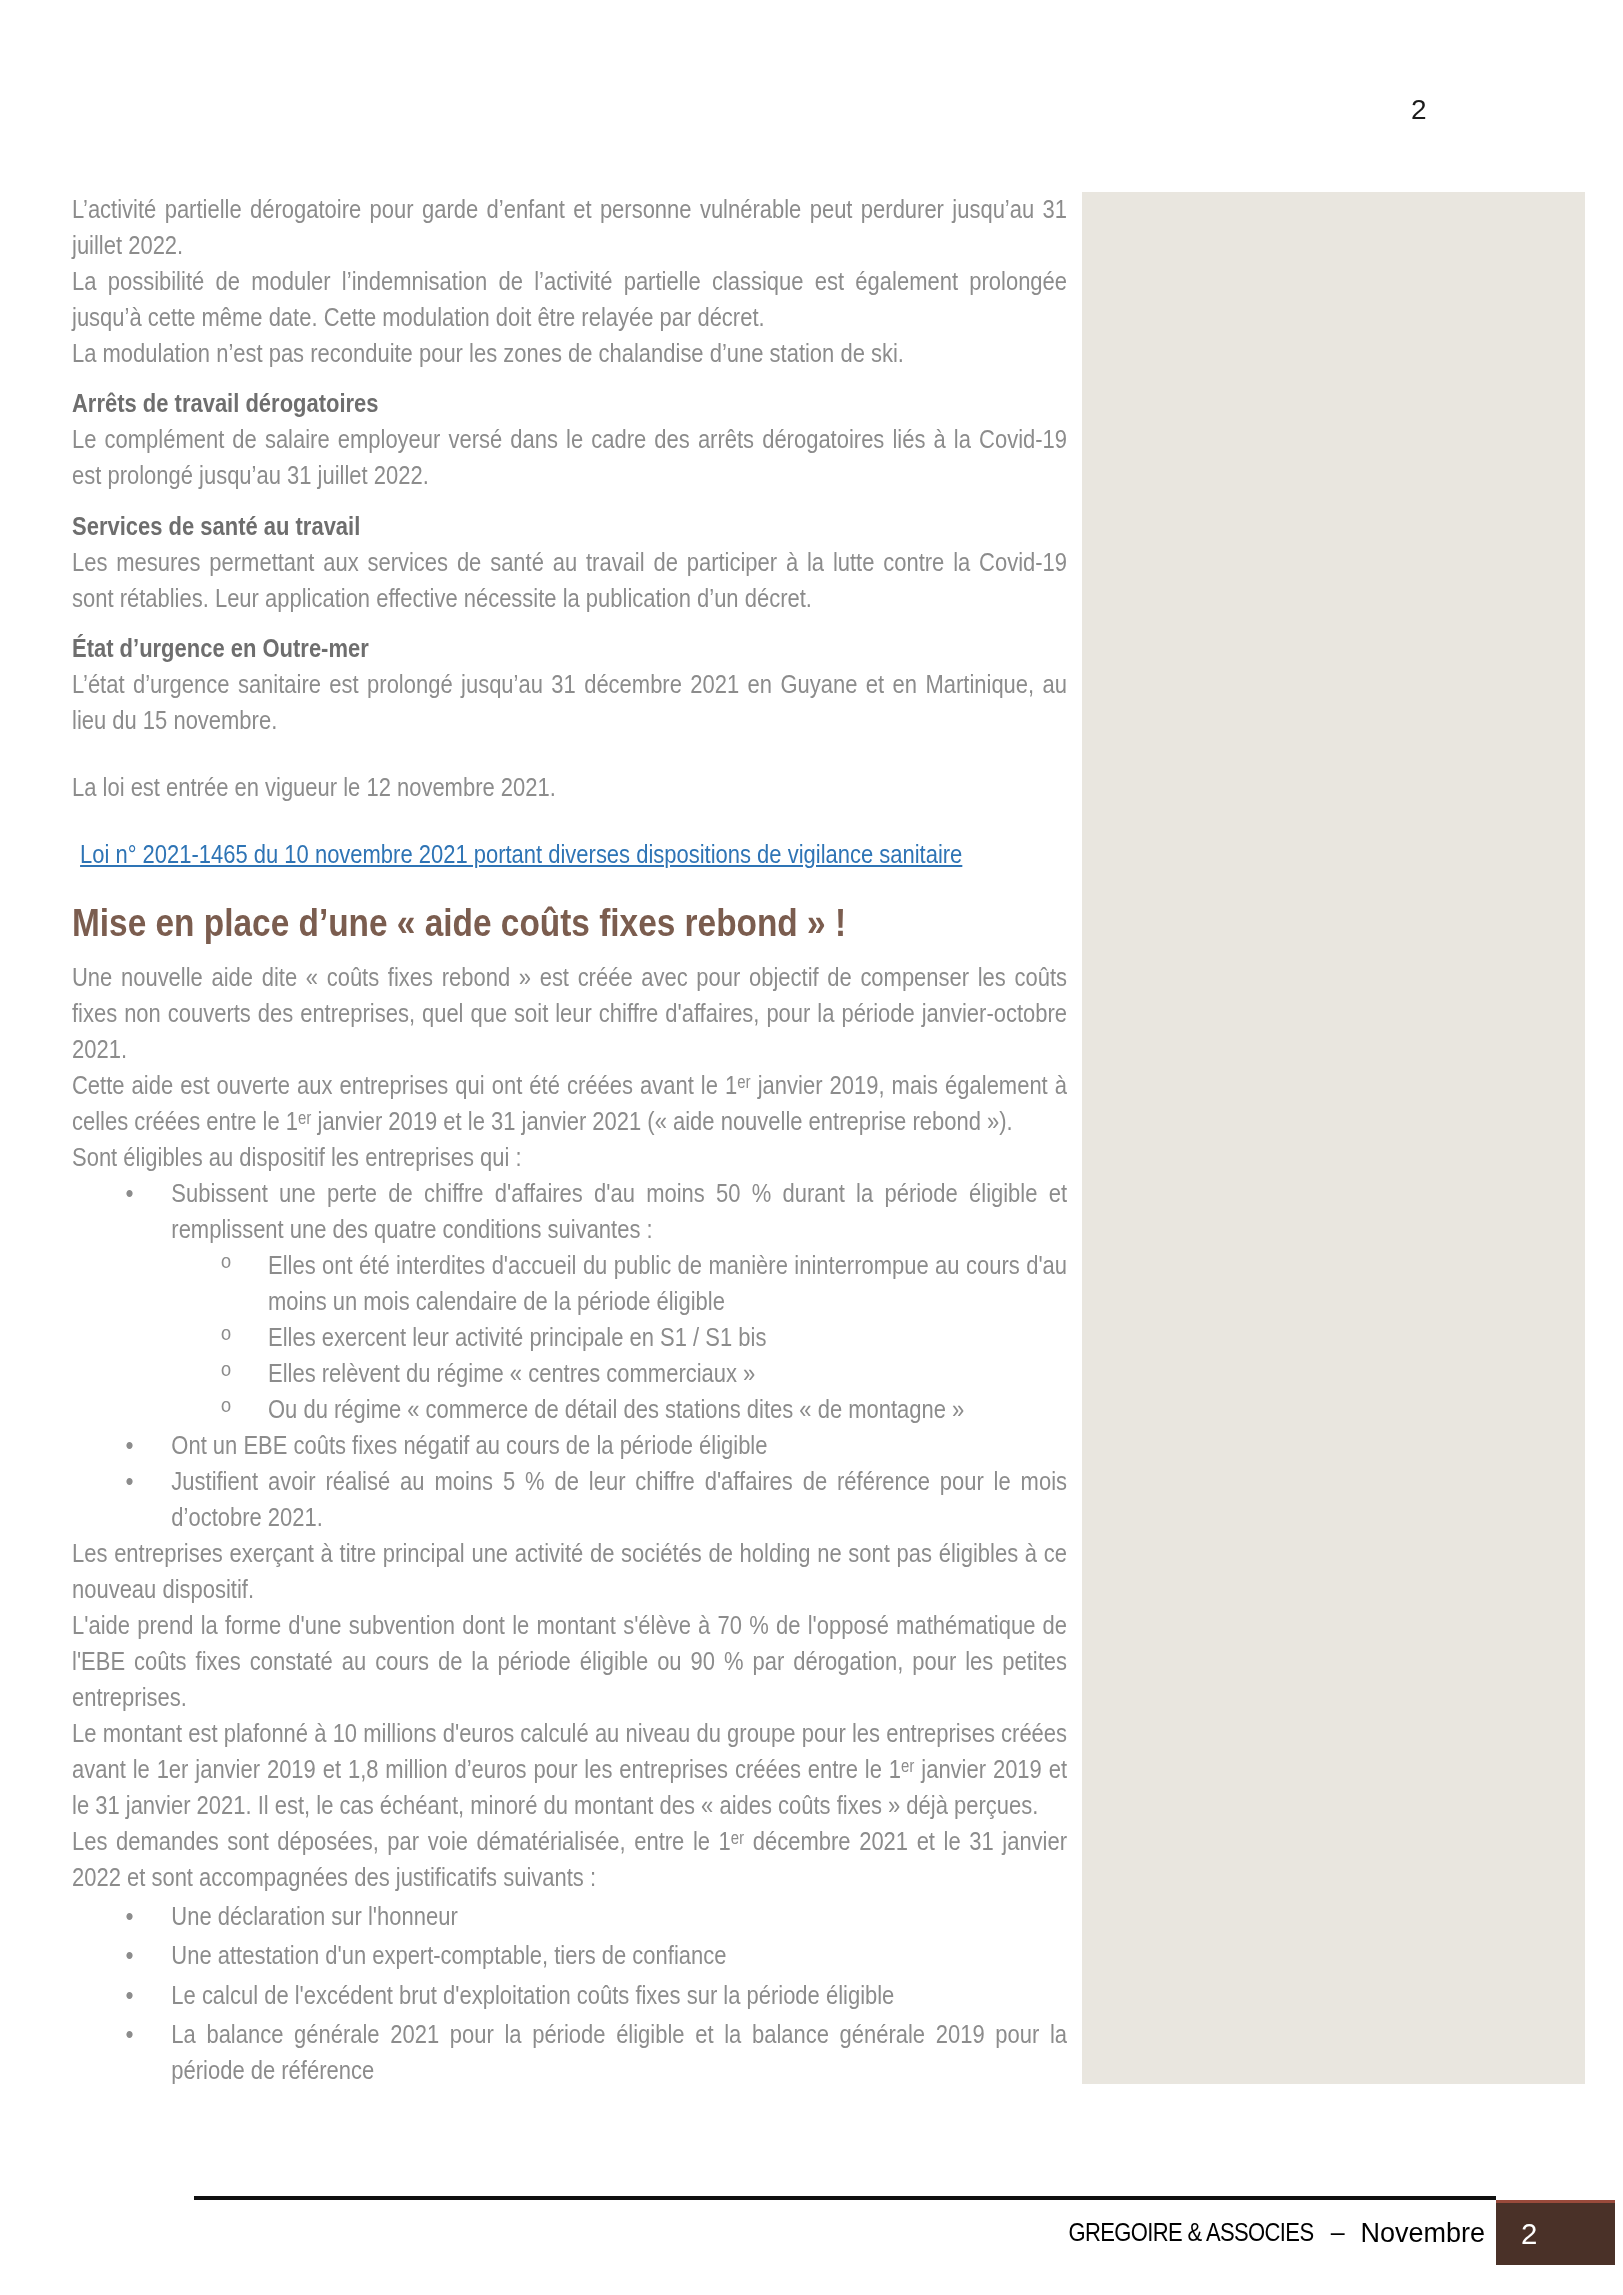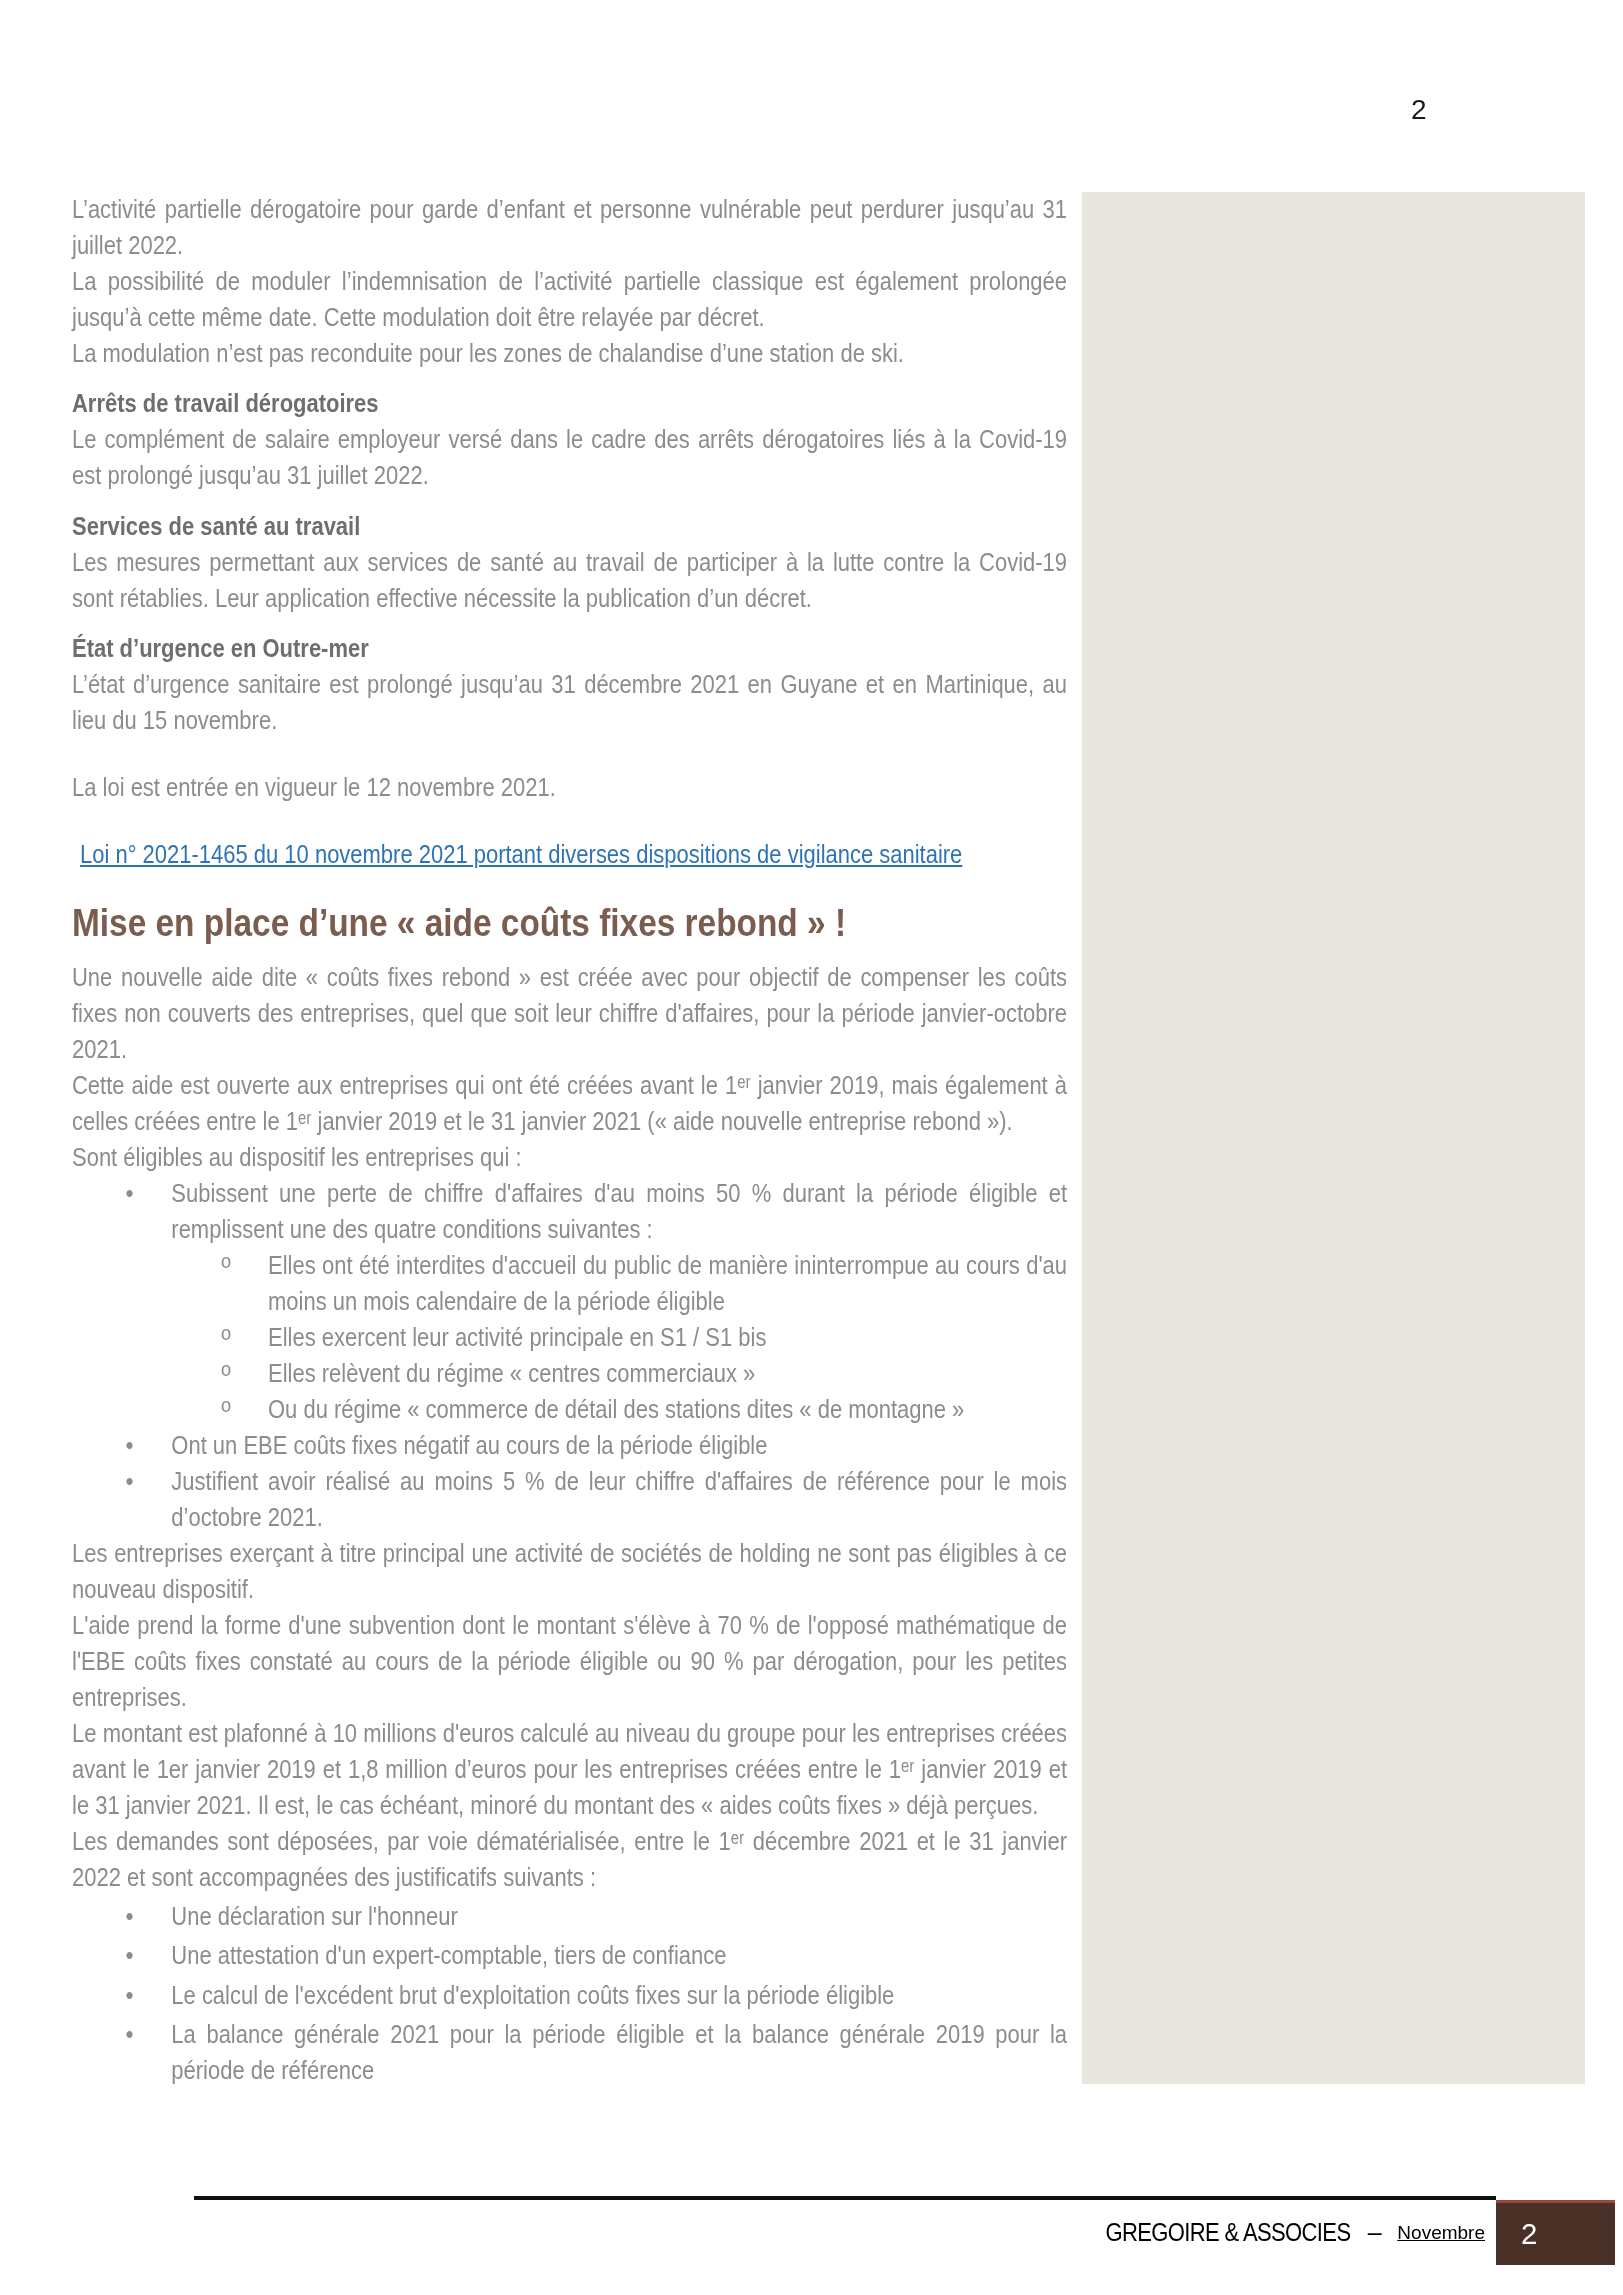--- a/index.html
+++ b/index.html
@@ -65,29 +65,29 @@
   }
   ul.docs > li { margin: 3.3px 0; }
 
   
   .footer-rule {
     position: absolute; left: 194px; top: 2196px;
     width: 1302px; height: 3.9px; background: #101010;
   }
   .footer-text {
     position: absolute; top: 2218px; right: 138px;
-    display: flex; align-items: center;
+    display: flex; align-items: flex-start;
     color: #000000; white-space: nowrap;
   }
   .footer-company {
     font-size: 25px; letter-spacing: -0.7px;
     transform: scaleX(0.88); transform-origin: 100% 100%;
   }
   .footer-sep { font-size: 25px; margin: 0 15.7px 0 17px; }
-  .footer-month { font-size: 19px; text-decoration: underline; }
+  .footer-month { font-size: 27px; }
   .footer-page-box {
     position: absolute; left: 1496px; top: 2200px;
     width: 119px; height: 65px; box-sizing: border-box;
     background: #4a3128; border-top: 3.3px solid #9a4a3b;
     color: #ffffff; font-size: 29.4px;
     display: flex; align-items: center;
     padding-left: 25px;
   }
 </style>
 </head>

